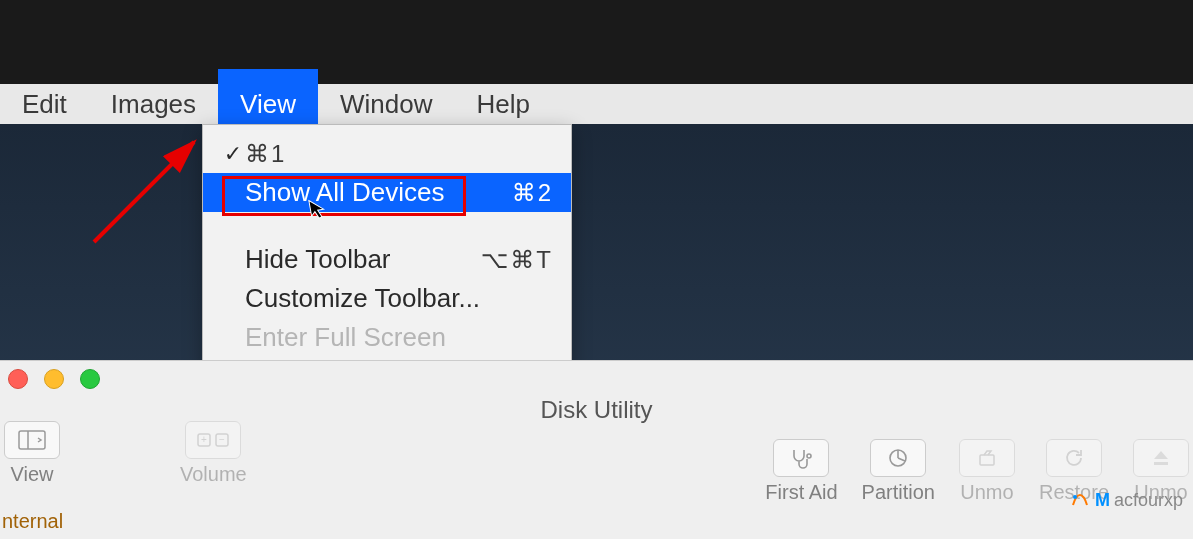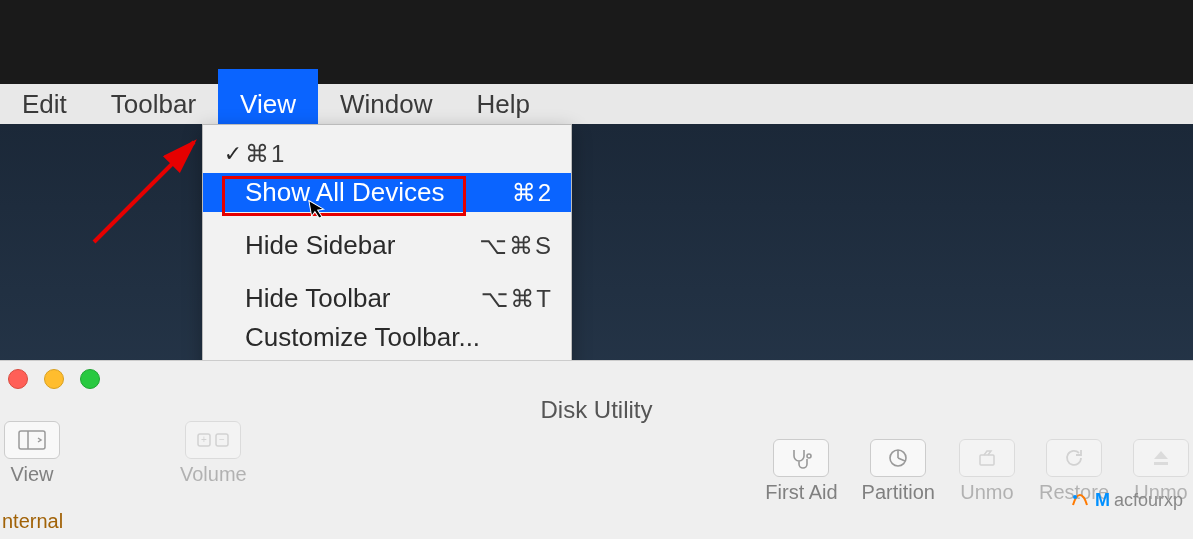--- a/index.html
+++ b/index.html
@@ -59,44 +59,39 @@
     
     .cursor { position: absolute; top: 198px; left: 310px; font-size: 22px; color: #000; transform: rotate(-10deg); z-index: 60; }
   </style>
 </head>
 <body>
 
 <div class="top-black"></div>
 
 <div class="menubar">
   <div class="menu-item">Edit</div>
-  <div class="menu-item">Toolbar</div>
+  <div class="menu-item">Images</div>
   <div class="menu-item active">View</div>
   <div class="menu-item">Window</div>
   <div class="menu-item">Help</div>
 </div>
 
 <div class="desktop-bg"></div>
 
 <div class="dropdown">
   <div class="row">
     <span class="check">✓</span>
     <span class="shortcut">⌘1</span>
   </div>
   <div class="row selected">
     <span class="check"></span>
     <span class="label">Show All Devices</span>
     <span class="shortcut">⌘2</span>
   </div>
   <div class="sep"></div>
-  <div class="row">
-    <span class="check"></span>
-    <span class="label">Hide Sidebar</span>
-    <span class="shortcut">⌥⌘S</span>
-  </div>
   <div class="sep"></div>
   <div class="row">
     <span class="check"></span>
     <span class="label">Hide Toolbar</span>
     <span class="shortcut">⌥⌘T</span>
   </div>
   <div class="row">
     <span class="check"></span>
     <span class="label">Customize Toolbar...</span>
     <span class="shortcut"></span>

